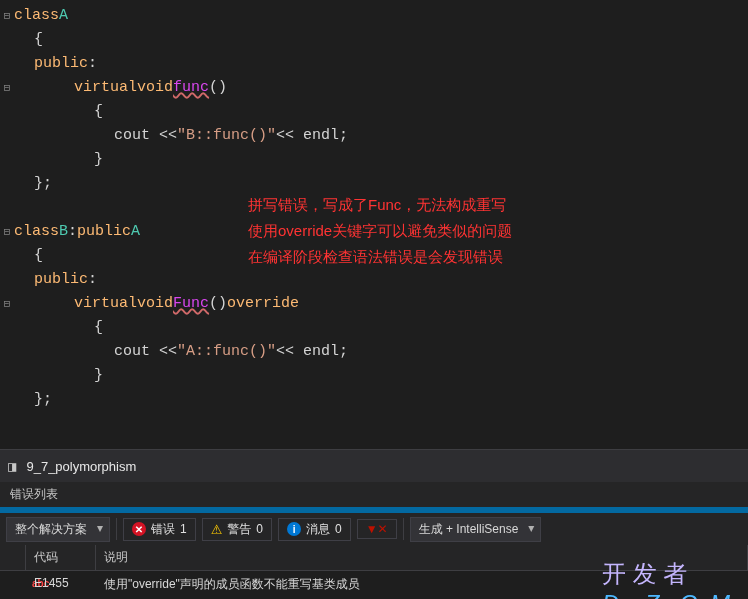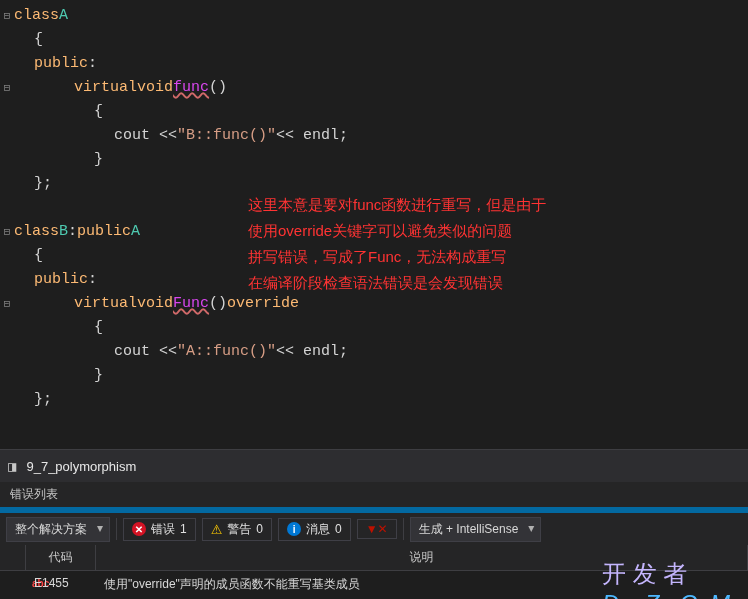--- a/index.html
+++ b/index.html
@@ -106,21 +106,20 @@
     .info { background: #0078d4; color: #fff; }
     .divider { width: 1px; height: 22px; background: #3e3e42; }
     .filter-icon { color: #be1100; font-size: 12px; }
     
     .grid-header {
       background: #252526;
       display: flex;
       border-bottom: 1px solid #3e3e42;
       font-family: 'Microsoft YaHei', sans-serif;
       font-size: 12px;
-      text-align: center;
     }
     .grid-header > div { padding: 4px 8px; color: #c8c8c8; border-right: 1px solid #3e3e42; }
     .col-icon { width: 26px; text-align: center; }
     .col-code { width: 70px; }
     .col-desc { flex: 1; }
     .grid-row {
       background: #1e1e1e;
       display: flex;
       font-family: 'Microsoft YaHei', sans-serif;
       font-size: 12px;
@@ -243,23 +242,22 @@
         <span class="indent i3"></span>
         <span class="punct">}</span>
       </div>
       <div class="line">
         <span class="fold"></span>
         <span class="indent i1"></span>
         <span class="punct">};</span>
       </div>
     </div>
   <div class="annotation" id="anno">
-      <div>这里本意是要对func函数进行重写，但是由于</div>
+      <div>拼写错误，写成了Func，无法构成重写</div>
       <div>使用override关键字可以避免类似的问题</div>
-      <div>拼写错误，写成了Func，无法构成重写</div>
       <div>在编译阶段检查语法错误是会发现错误</div>
     </div>
 </div>
 
 <div class="tabbar">
   <span class="tab-icon">◨</span>
   <span class="tab-label">9_7_polymorphism</span>
 </div>
 
 <div class="panel-title">错误列表</div>

